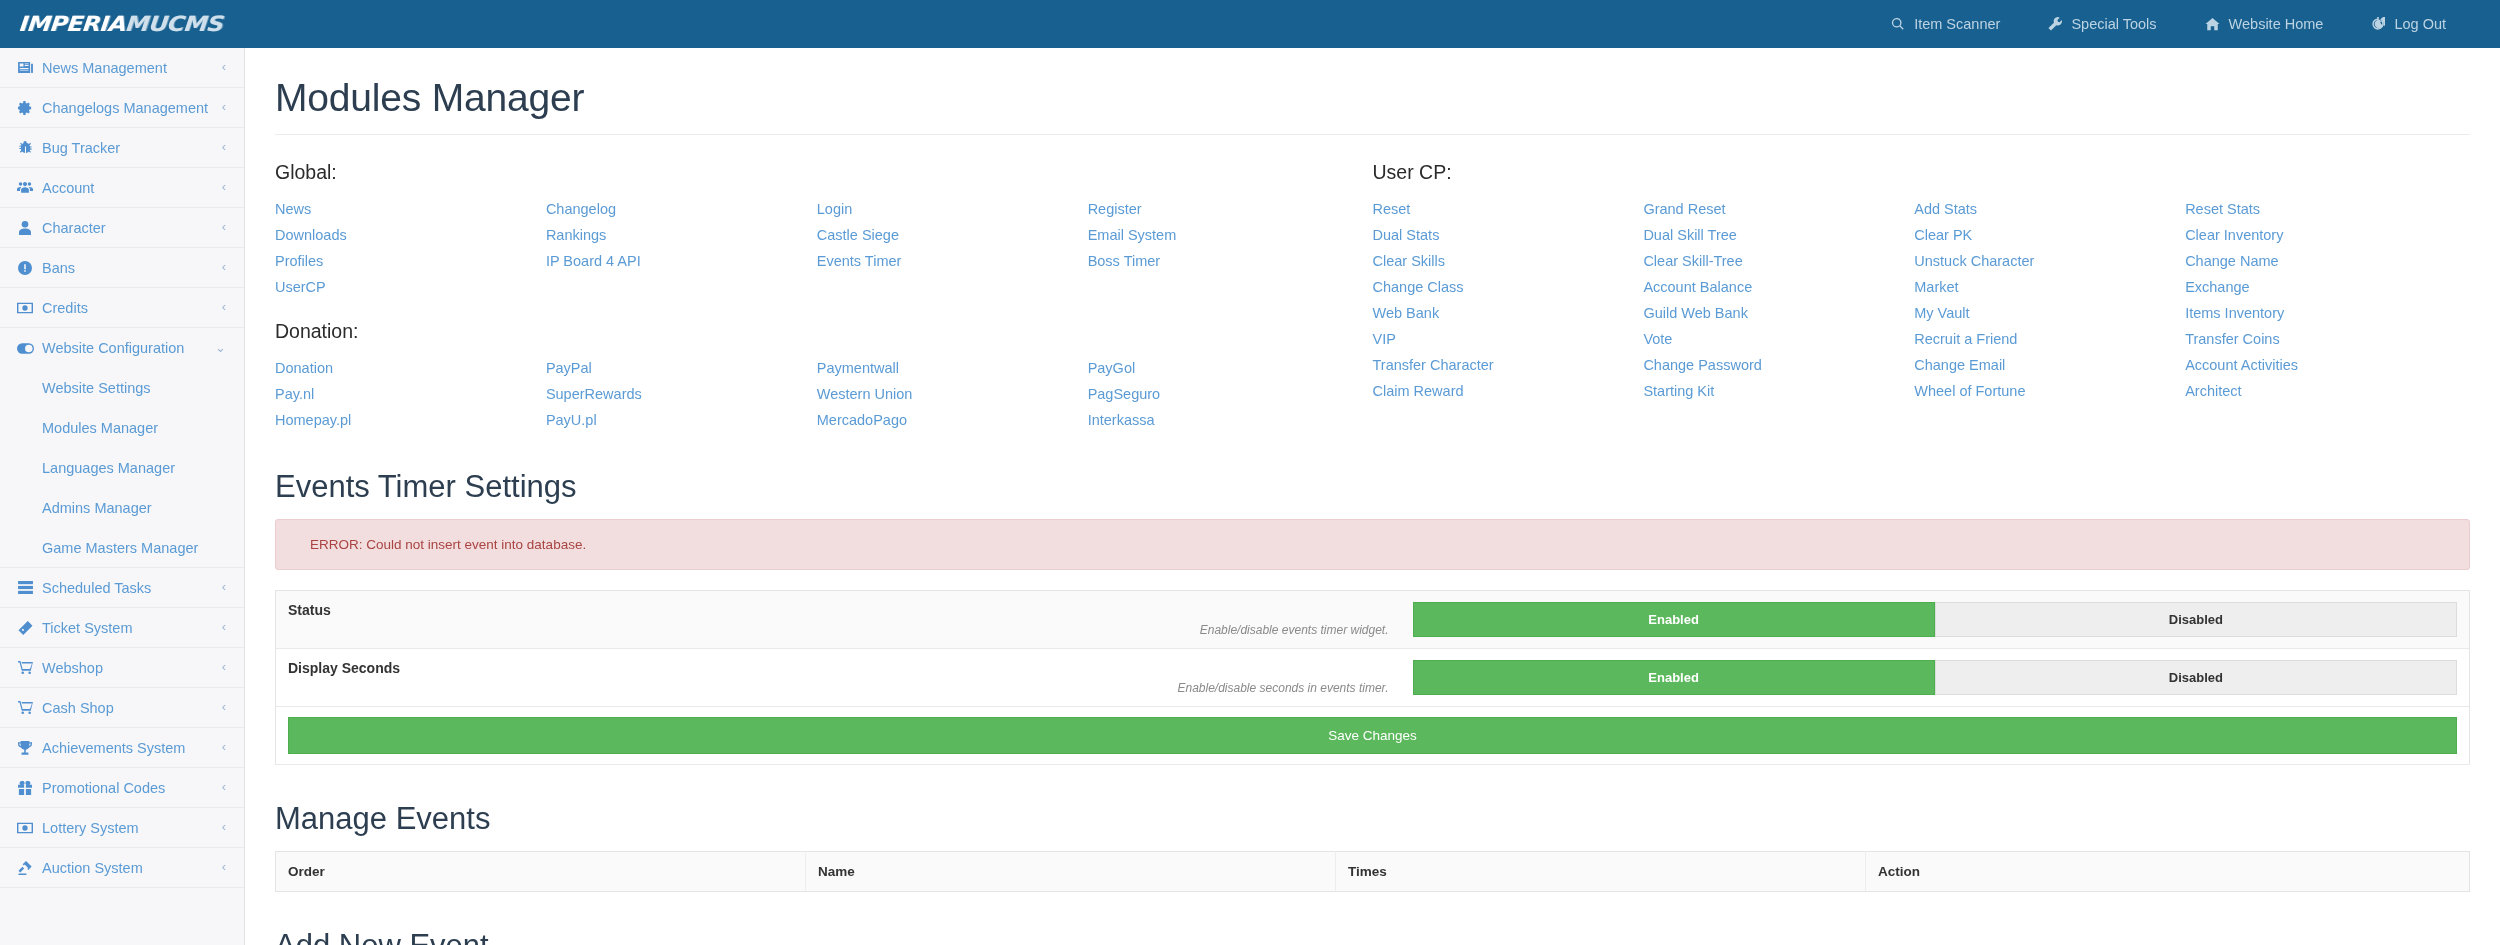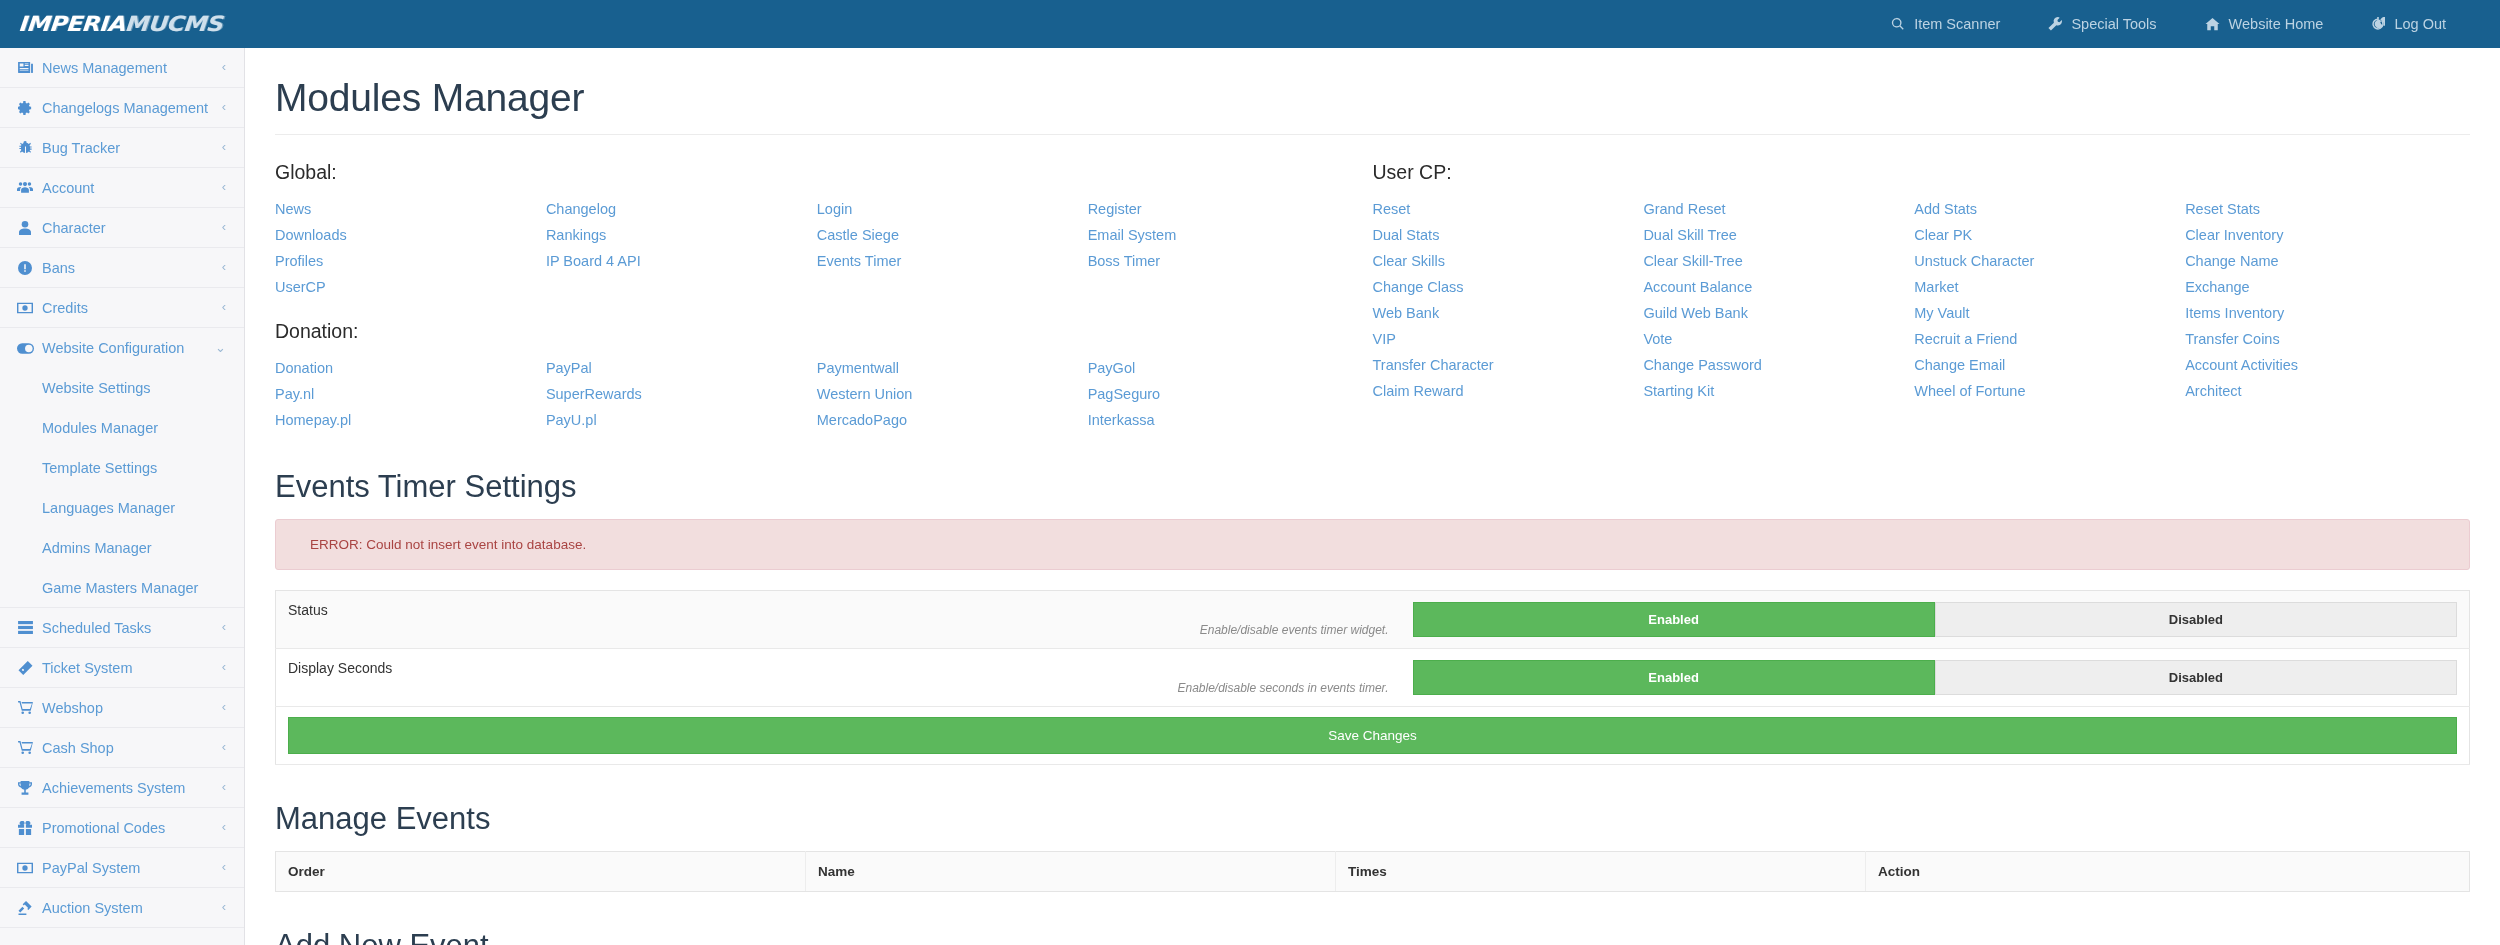--- a/index.html
+++ b/index.html
@@ -161,21 +161,21 @@
     border: 1px solid #e4e4e4;
     border-collapse: collapse;
   }
   .settings-table tr.zebra > td { background: #fafafa; }
   .settings-table td {
     border-bottom: 1px solid #e9e9e9;
     padding: 11px 12px;
     vertical-align: middle;
   }
   .settings-table td.left { width: 1125px; }
-  .st-name { font-size: 14px; font-weight: normal; color: #333; }
+  .st-name { font-size: 14px; font-weight: bold; color: #333; }
   .st-desc { font-size: 12px; font-style: italic; color: #8a8a8a; margin-top: 5px; text-align: right; }
   .btn-group { display: flex; width: 100%; }
   .tg {
     flex: 1 1 50%;
     text-align: center;
     font-size: 13px;
     font-weight: bold;
     padding: 9px 0;
     border: 1px solid transparent;
     cursor: pointer;
@@ -343,23 +343,20 @@
     <span class="label">Website Configuration</span>
     <span class="chev">⌄</span>
   </div>
   <div class="nav-sub">
       <span>Website Settings</span>
     </div>
   <div class="nav-sub">
       <span>Modules Manager</span>
     </div>
   <div class="nav-sub">
-      <span>Template Settings</span>
-    </div>
-  <div class="nav-sub">
       <span>Languages Manager</span>
     </div>
   <div class="nav-sub">
       <span>Admins Manager</span>
     </div>
   <div class="nav-sub last">
       <span>Game Masters Manager</span>
     </div>
 
   <div class="nav-item">
@@ -423,21 +420,21 @@
     <span class="label">Promotional Codes</span>
     <span class="chev">‹</span>
   </div>
 
   <div class="nav-item">
     <span class="ico">
         <svg width="16" height="12" viewBox="0 0 18 12">
           <path d="M0 0h18v12H0V0zm1.6 1.6v8.8h14.8V1.6H1.6zM9 3a3 3 0 110 6 3 3 0 010-6z"></path>
         </svg>
       </span>
-    <span class="label">PayPal System</span>
+    <span class="label">Lottery System</span>
     <span class="chev">‹</span>
   </div>
 
   <div class="nav-item">
     <span class="ico">
         <svg width="15" height="14" viewBox="0 0 16 16">
           <path d="M8.6 0L4.8 3.8l1.3 1.3 1-1 3.9 3.9-1 1 1.3 1.3L15 6.4 8.6 0zM4.5 6.6L0 11.1 2 13l4.5-4.5-2-1.9zM9 14.3H0V16h9v-1.7z"></path>
         </svg>
       </span>
     <span class="label">Auction System</span>

